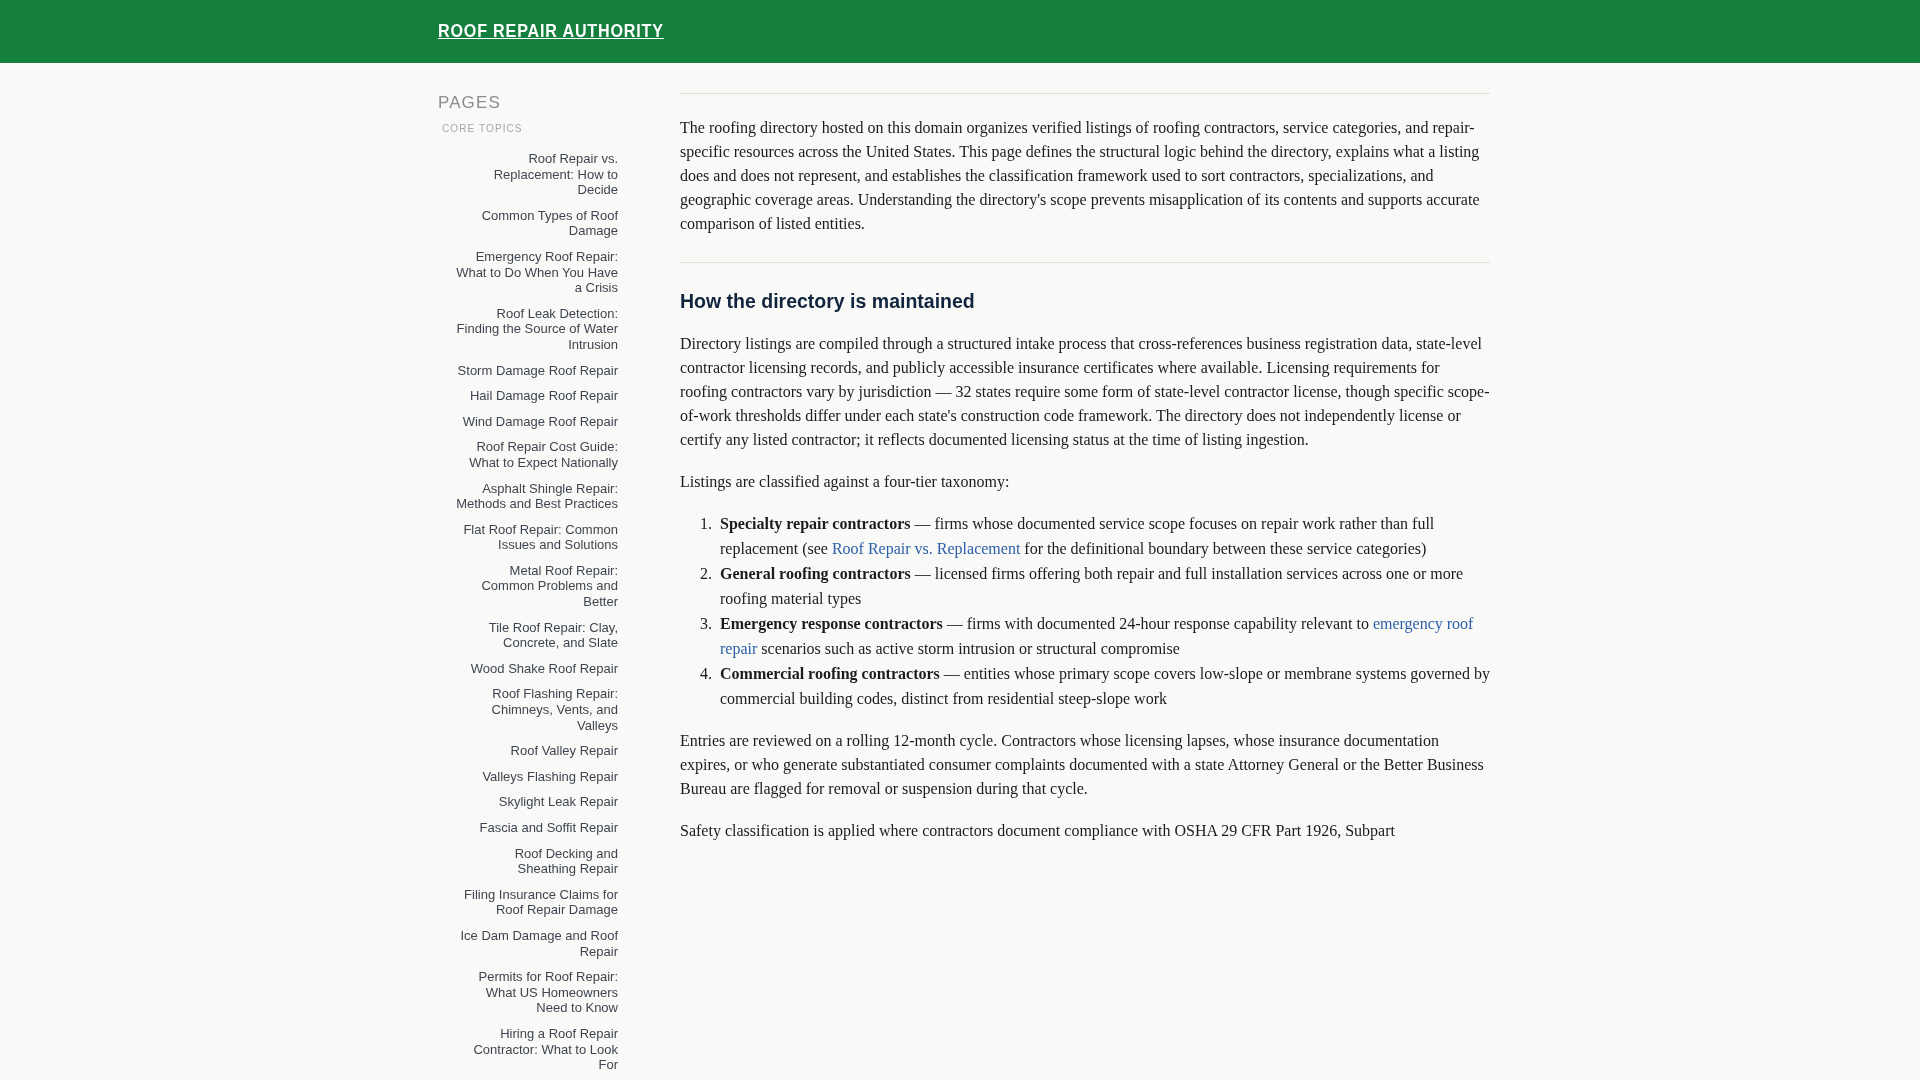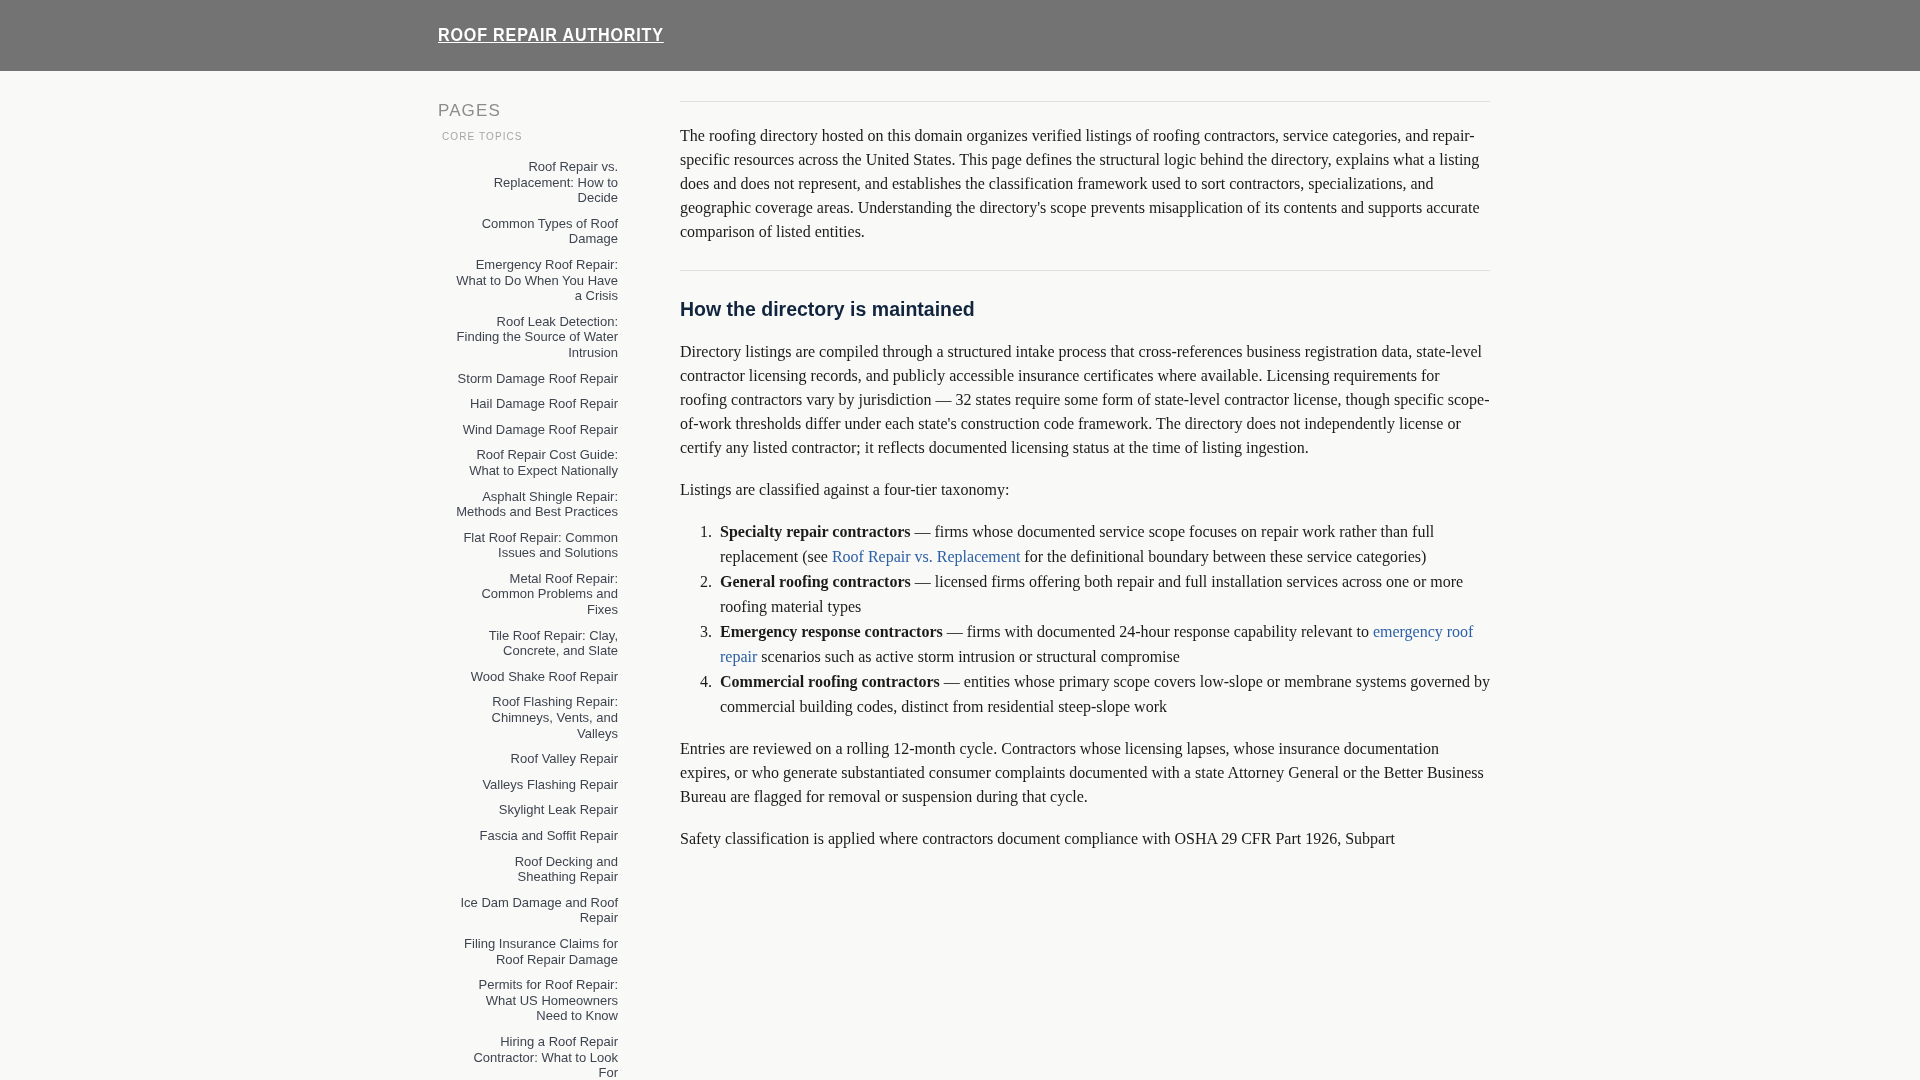--- a/index.html
+++ b/index.html
@@ -12,22 +12,22 @@
     overflow: hidden;
     background: #f9f9f7;
   }
   body {
     font-family: "Liberation Serif", serif;
     color: #1a1a1a;
   }
 
   
   .site-header {
-    background: #737373;
-    height: 71px;
+    background: #15803d;
+    height: 63px;
     display: flex;
     align-items: center;
     width: 100%;
   }
   .header-inner {
     width: 1060px;
     margin: 0 auto;
     padding-left: 8px;
     display: flex;
     align-items: center;
@@ -190,21 +190,21 @@
         <li>
           <a class="sidebar-link" href="#">Roof Repair Cost Guide: What to Expect Nationally</a>
         </li>
         <li>
           <a class="sidebar-link" href="#">Asphalt Shingle Repair: Methods and Best Practices</a>
         </li>
         <li>
           <a class="sidebar-link" href="#">Flat Roof Repair: Common Issues and Solutions</a>
         </li>
         <li>
-          <a class="sidebar-link" href="#">Metal Roof Repair: Common Problems and Fixes</a>
+          <a class="sidebar-link" href="#">Metal Roof Repair: Common Problems and Better</a>
         </li>
         <li>
           <a class="sidebar-link" href="#">Tile Roof Repair: Clay, Concrete, and Slate</a>
         </li>
         <li>
           <a class="sidebar-link" href="#">Wood Shake Roof Repair</a>
         </li>
         <li>
           <a class="sidebar-link" href="#">Roof Flashing Repair: Chimneys, Vents, and Valleys</a>
         </li>
@@ -217,24 +217,24 @@
         <li>
           <a class="sidebar-link" href="#">Skylight Leak Repair</a>
         </li>
         <li>
           <a class="sidebar-link" href="#">Fascia and Soffit Repair</a>
         </li>
         <li>
           <a class="sidebar-link" href="#">Roof Decking and Sheathing Repair</a>
         </li>
         <li>
+          <a class="sidebar-link" href="#">Filing Insurance Claims for Roof Repair Damage</a>
+        </li>
+        <li>
           <a class="sidebar-link" href="#">Ice Dam Damage and Roof Repair</a>
-        </li>
-        <li>
-          <a class="sidebar-link" href="#">Filing Insurance Claims for Roof Repair Damage</a>
         </li>
         <li>
           <a class="sidebar-link" href="#">Permits for Roof Repair: What US Homeowners Need to Know</a>
         </li>
         <li>
           <a class="sidebar-link" href="#">Hiring a Roof Repair Contractor: What to Look For</a>
         </li>
         <li>
           <a class="sidebar-link" href="#">Roof Repair Contractor Licensing Requirements by State</a>
         </li>

